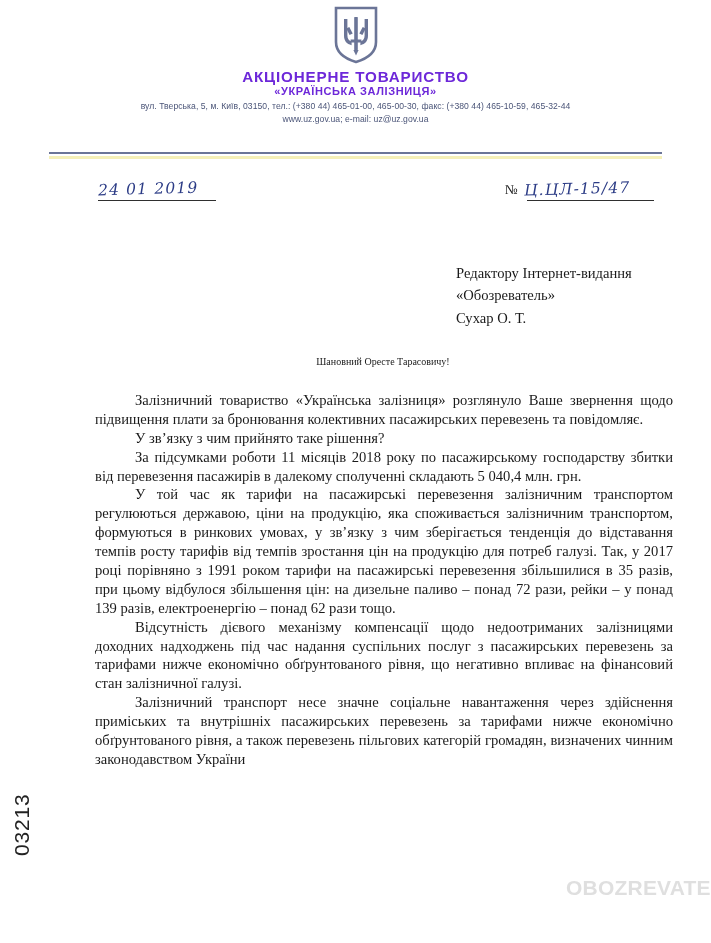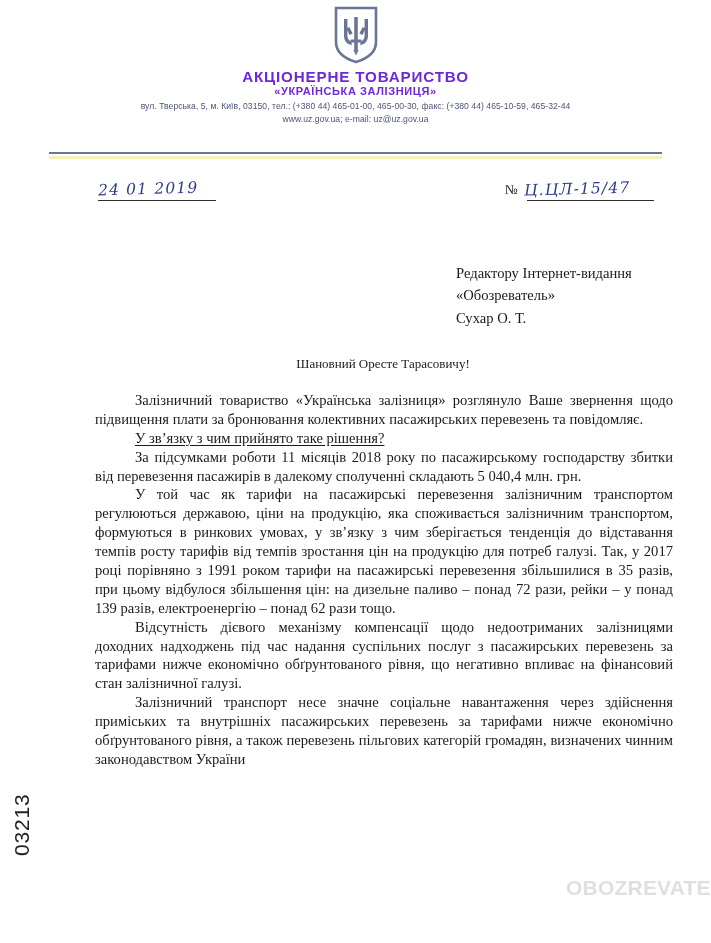--- a/index.html
+++ b/index.html
@@ -127,41 +127,40 @@
     margin-left: 8px;
   }
 
   
   .salutation {
     position: absolute;
     top: 356px;
     left: 95px;
     right: 40px;
     text-align: center;
-    font-size: 13px;
+    font-size: 10px;
   }
 
   
   .body-text {
     position: absolute;
     top: 391px;
     left: 95px;
     width: 578px;
     font-size: 14.6px;
     line-height: 1.295;
     text-align: justify;
     text-justify: inter-word;
   }
   .body-text p {
     margin: 0;
     text-indent: 40px;
   }
   .question-line {
     text-indent: 40px;
-    text-decoration: underline;
     text-underline-offset: 2px;
   }
 
   
   .watermark {
     position: absolute;
     left: 566px;
     top: 876px;
     font-family: "Liberation Sans", "DejaVu Sans", sans-serif;
     font-size: 21px;

